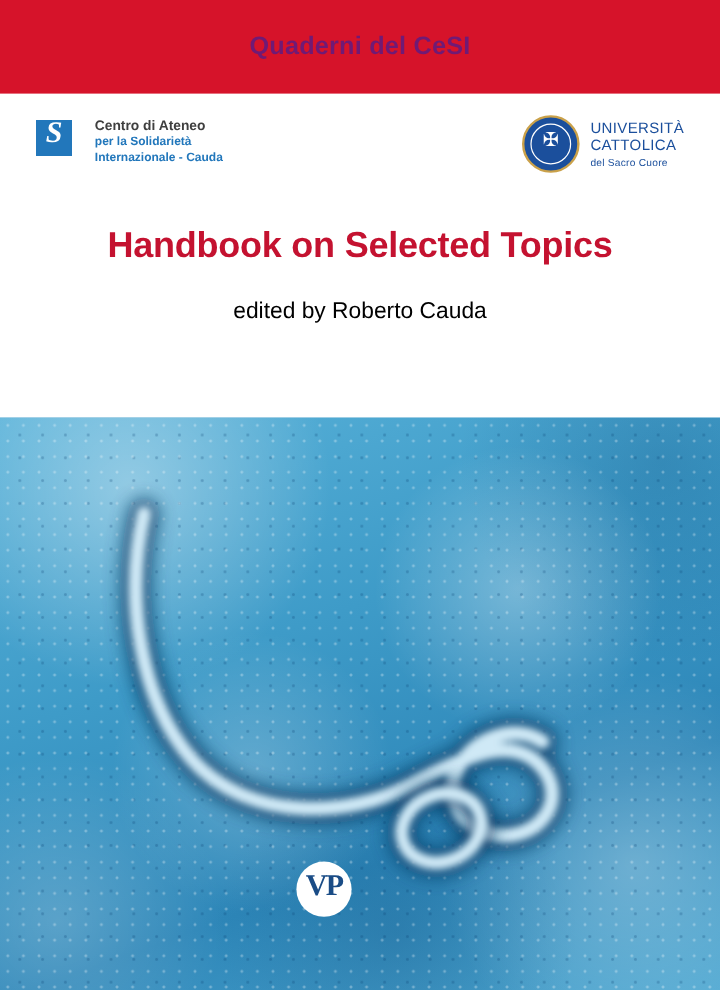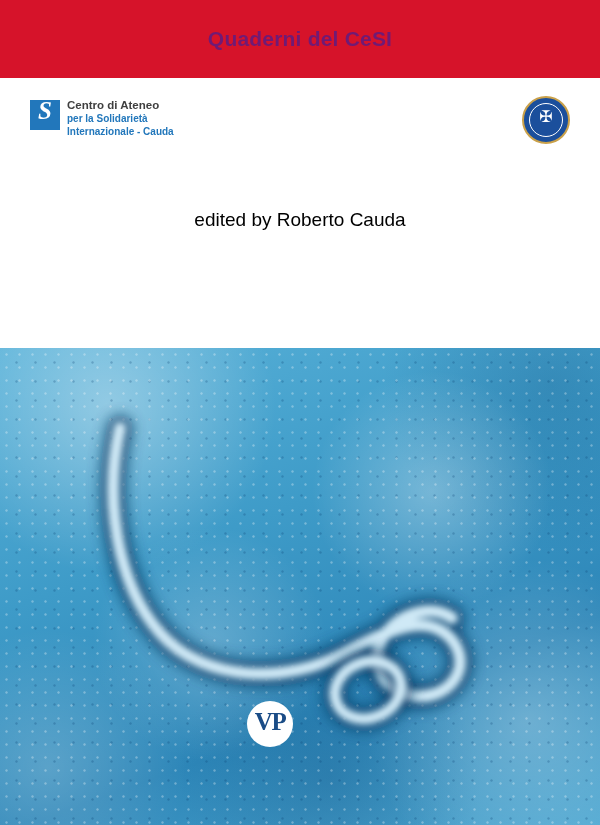--- a/index.html
+++ b/index.html
@@ -67,21 +67,21 @@
     left: 0; top: -3px;
     width: 30px;
     text-align: center;
     color: #ffffff;
     font-size: 25px;
     font-weight: bold;
     font-style: italic;
     font-family: "Liberation Serif", serif;
   }
   .cesi-text {
-    margin-left: 7px;
+    margin-left: 19px;
     line-height: 1.28;
   }
   .cesi-l1 {
     color: #3f3f3f;
     font-size: 11.5px;
     font-weight: bold;
   }
   .cesi-l2, .cesi-l3 {
     color: #2277bb;
     font-size: 10px;
@@ -192,21 +192,21 @@
   .virion {
     position: absolute;
     left: 0; top: 0;
     width: 600px;
     height: 477px;
   }
 
   
   .publisher {
     position: absolute;
-    left: 0; bottom: 78px;
+    left: 0; bottom: 61px;
     width: 540px;
     display: flex;
     align-items: flex-start;
     justify-content: center;
   }
   .vp-mark {
     width: 46px; height: 46px;
     border-radius: 50%;
     background: #ffffff;
     position: relative;
@@ -249,26 +249,32 @@
         <div class="cesi-l2">per la Solidarietà</div>
         <div class="cesi-l3">Internazionale - Cauda</div>
       </div>
     </div>
 
     <div class="ucsc-logo">
       <div class="ucsc-seal">
         <div class="inner"></div>
         <div class="glyph">✠</div>
       </div>
+      <div class="ucsc-text">
+        <div class="ucsc-l1">UNIVERSITÀ</div>
+        <div class="ucsc-l2">CATTOLICA</div>
+        <div class="ucsc-l3">del Sacro Cuore</div>
+      </div>
     </div>
 
   </div>
 
   <div class="title-block">
     <div class="book-title">
+      <div>Handbook on Selected Topics</div>
     </div>
     <div class="book-editor">edited by Roberto Cauda</div>
   </div>
 
   <div class="image-area">
     <div class="micrograph"></div>
     <div class="speckle"></div>
 
     <svg class="virion" viewBox="0 0 600 477">
       <defs>

